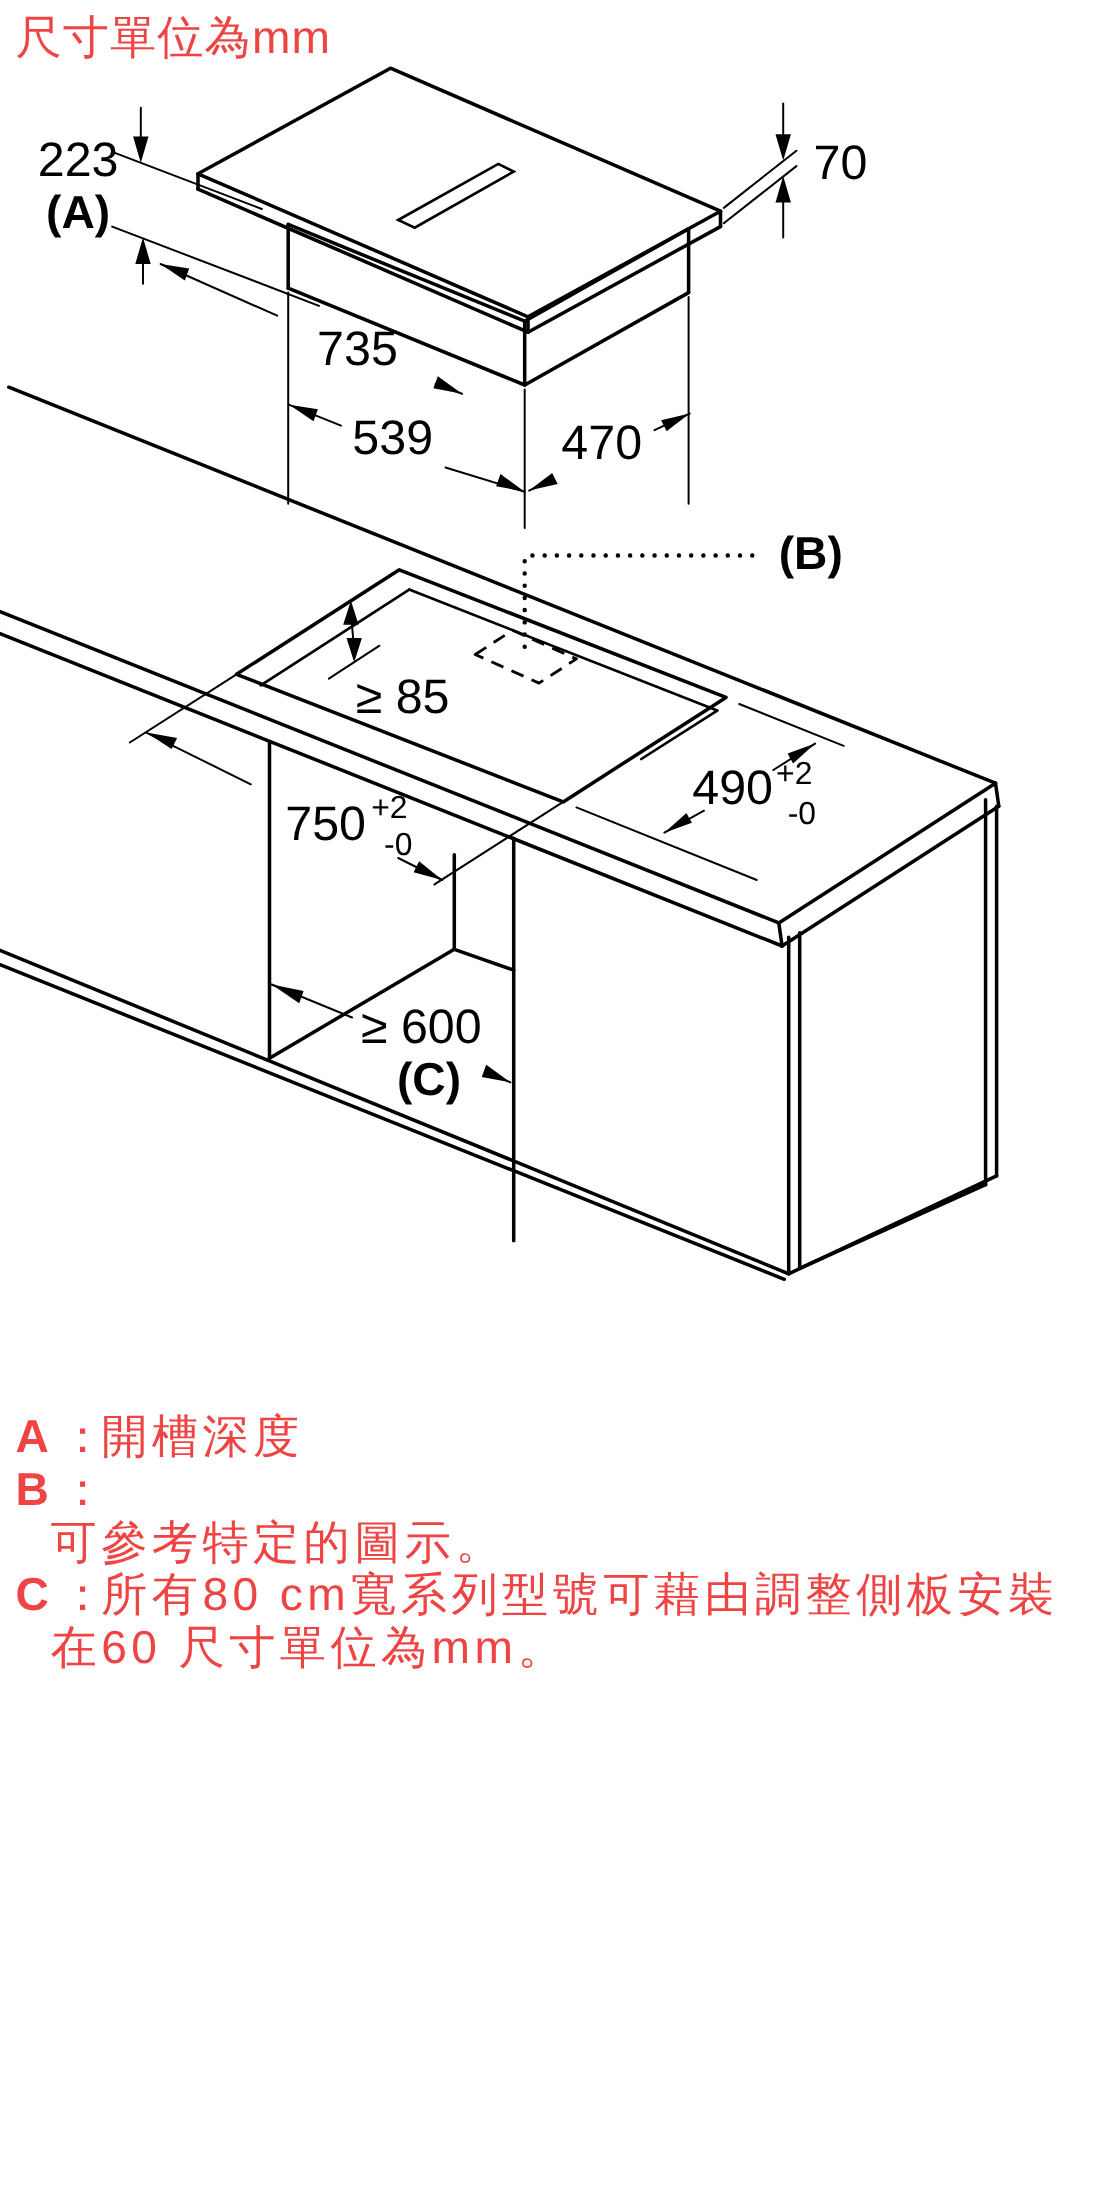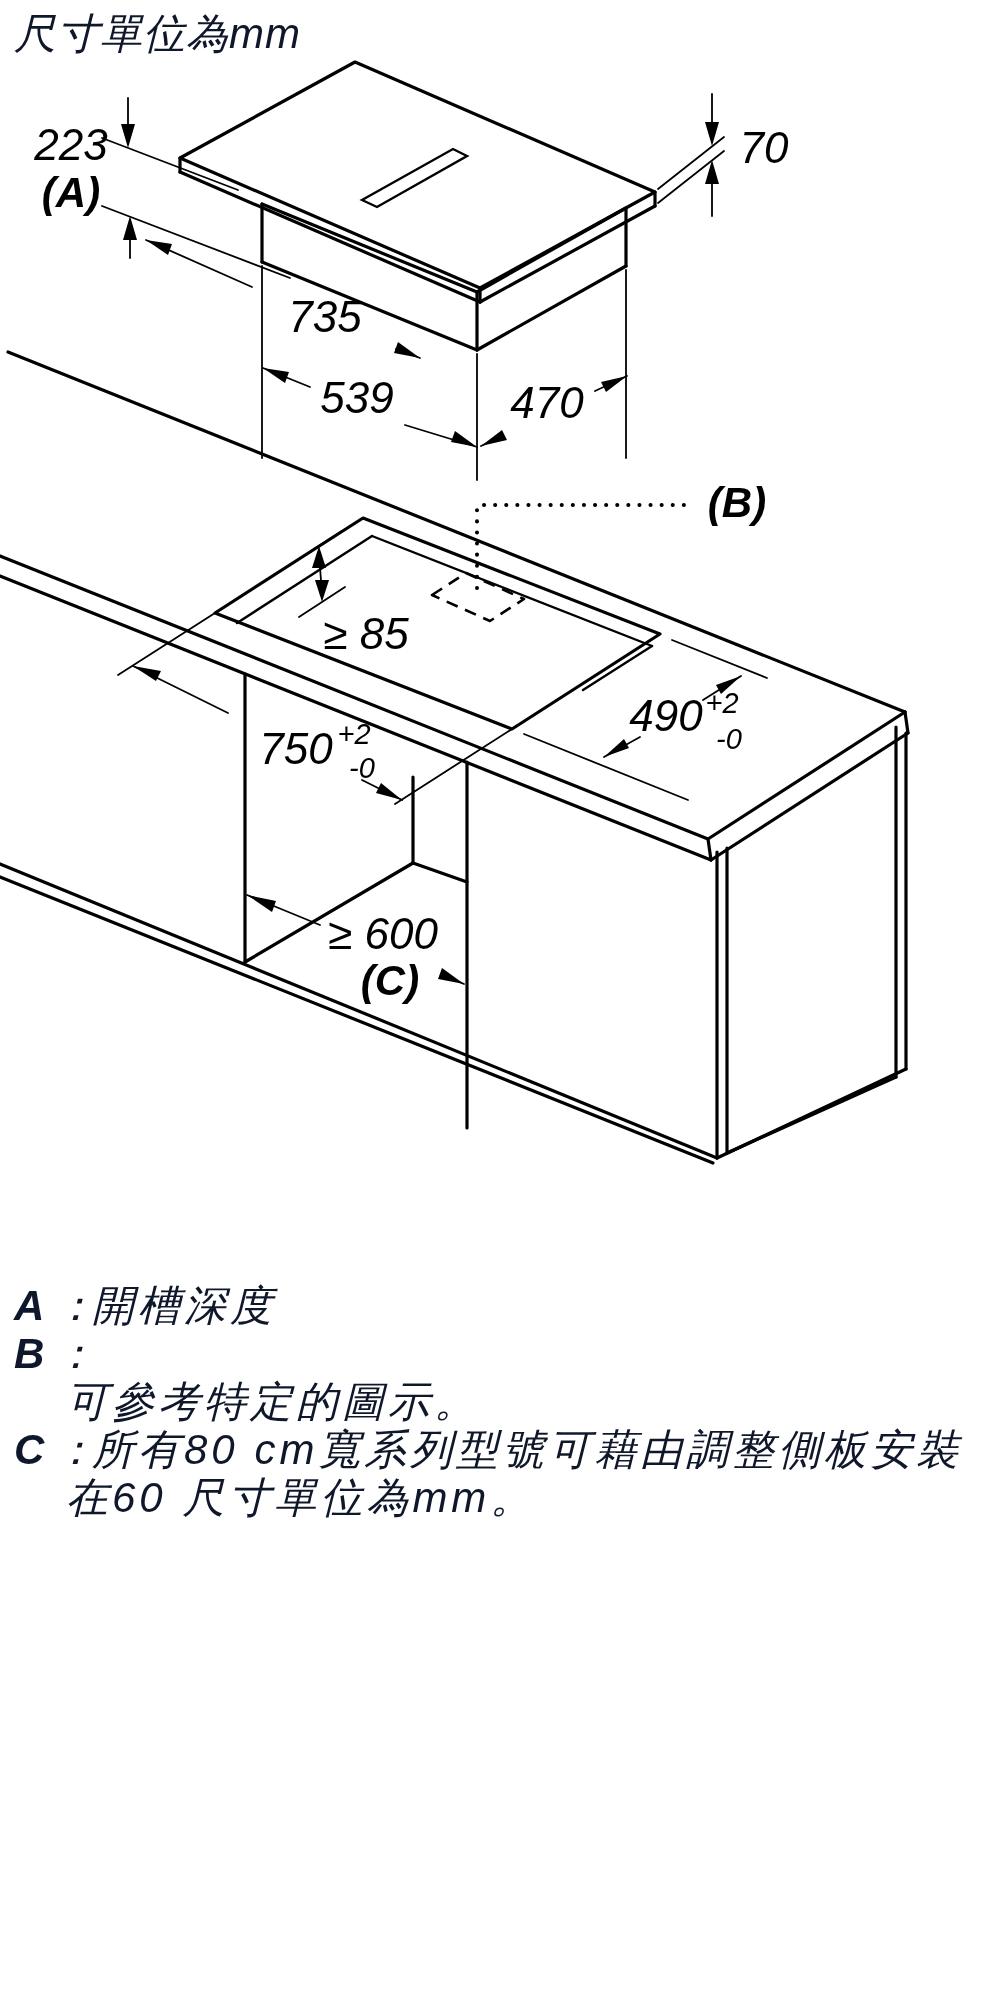--- a/index.html
+++ b/index.html
@@ -1,34 +1,34 @@
 <!DOCTYPE html>
 <html><head>
 <meta charset="utf-8">
 <style>
   html,body{margin:0;padding:0;background:#fff;}
   #page{position:relative;width:1000px;height:1687px;background:#ffffff;overflow:hidden;
-        font-family:"Liberation Sans",sans-serif;color:#0f172a;font-style:italic;}
+        font-family:"Liberation Sans",sans-serif;color:#ef4444;}
   #title{position:absolute;left:14px;top:6px;font-size:42px;letter-spacing:1px;white-space:nowrap;}
   svg{position:absolute;left:0;top:0;}
   svg text{font-family:"Liberation Sans",sans-serif;fill:#000;}
   .ln{stroke:#000;stroke-width:3.2;fill:none;stroke-linecap:round;stroke-linejoin:round;}
   .ln2{stroke:#000;stroke-width:2.4;fill:none;stroke-linecap:round;}
   .dim{stroke:#000;stroke-width:1.8;fill:none;stroke-linecap:round;}
   .arr{fill:#000;stroke:none;}
   .dimtxt{font-size:44px;}
   .reftxt{font-size:42px;font-weight:bold;}
   .toltxt{font-size:29px;}
   .dash{stroke:#000;stroke-width:2.6;fill:none;stroke-dasharray:12 8;stroke-linejoin:round;}
   .dots{stroke:#000;stroke-width:4;fill:none;stroke-linecap:round;stroke-dasharray:0.1 11;}
   .notes{position:absolute;left:14px;top:1282px;width:978px;font-size:42px;letter-spacing:4px;}
   .note-row{display:flex;align-items:flex-start;line-height:48px;}
   .note-key{font-weight:700;flex:none;width:40px;letter-spacing:0;}
   .note-sep{flex:none;width:38px;letter-spacing:0;}
-  .note-line2{margin-left:52px;line-height:48px;}
+  .note-line2{margin-left:32px;line-height:48px;}
   .note-line2:empty{display:none;}
   #bottom-strip{position:absolute;left:0;top:1990px;width:1000px;height:10px;background:#dcdcdc;}
 </style>
 </head>
 <body>
 
 <div id="page">
 
   <div id="title">尺寸單位為mm</div>
 

